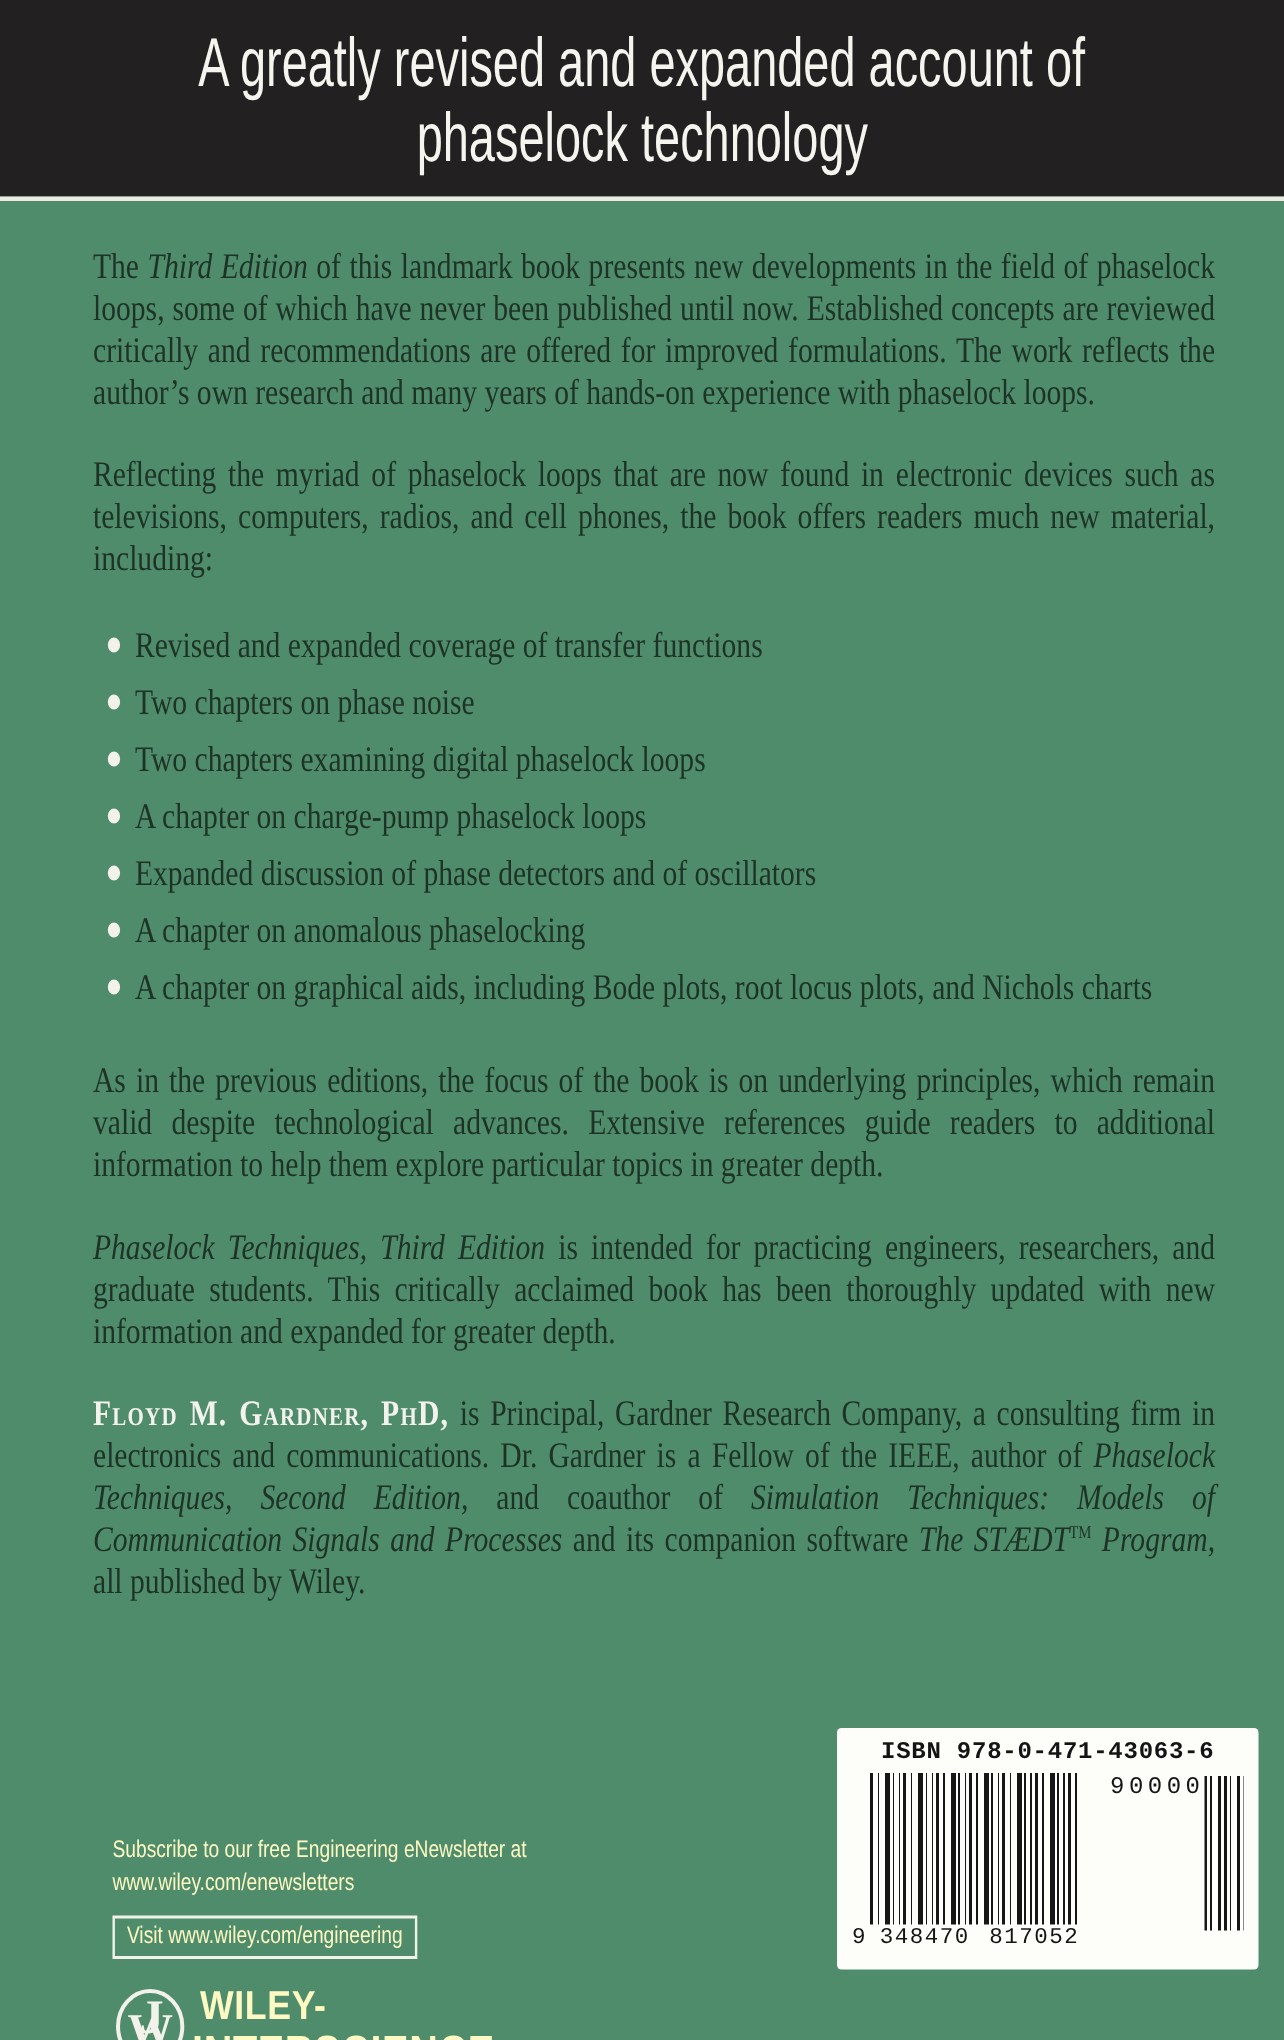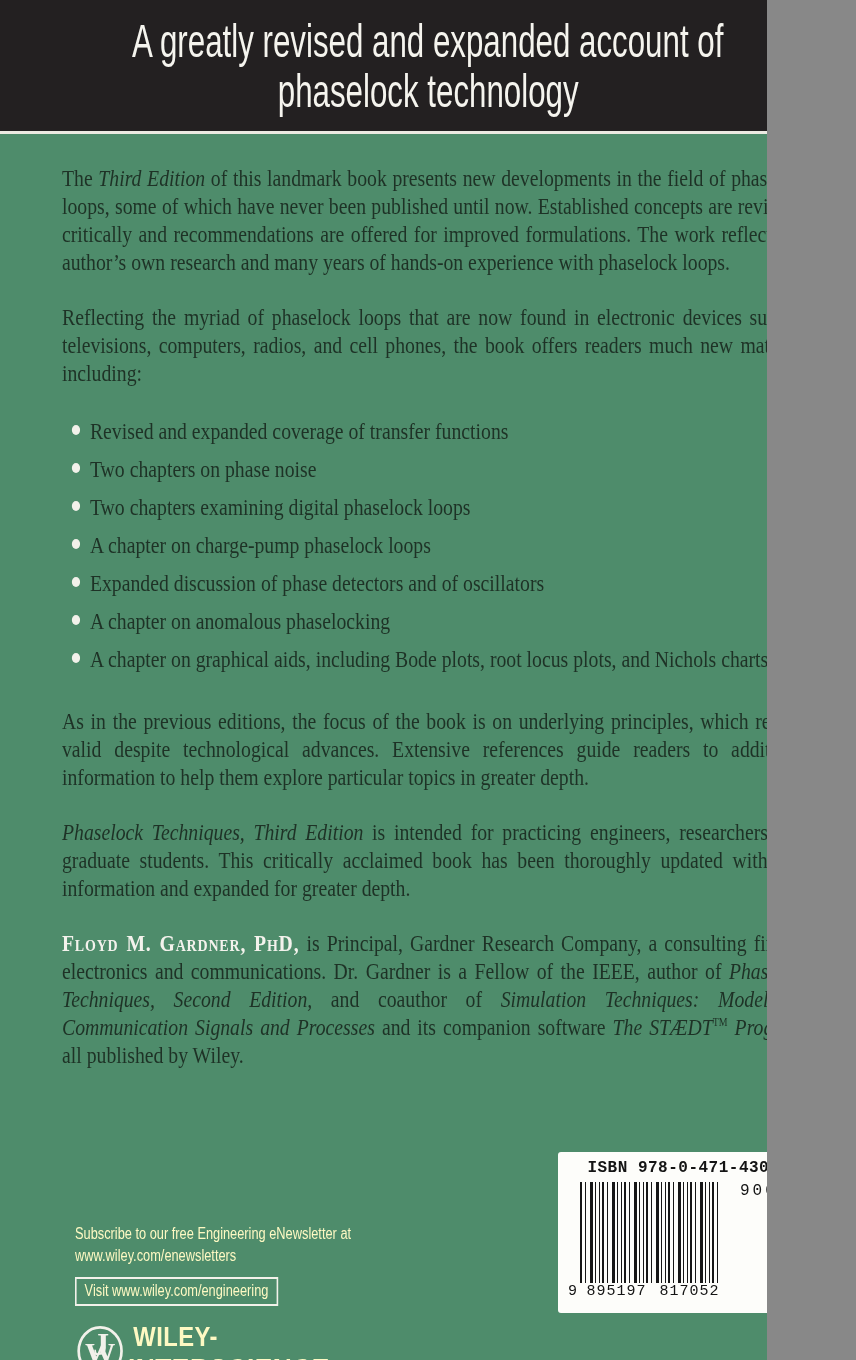--- a/index.html
+++ b/index.html
@@ -1,18 +1,18 @@
 <!DOCTYPE html>
 <html><head>
 <meta charset="utf-8">
 <style>
   html,body{margin:0;padding:0;background:#888;}
   .cover{
     position:relative;
-    width:767px;height:1360px;
+    width:856px;height:1360px;
     background:#4e8c6b;
     overflow:hidden;
     font-family:"Liberation Serif", serif;
   }
   
   .band{
     position:absolute;top:0;left:0;width:856px;height:131px;
     background:#232021;
     display:flex;flex-direction:column;justify-content:center;align-items:center;
   }
@@ -195,21 +195,21 @@
     <div class="wiley-url">wiley.com</div>
   </div>
 
   <div class="barcode-panel">
     <div class="isbn-line">ISBN 978-0-471-43063-6</div>
     <div class="bars-row">
       <div class="ean">
         <div class="bars"></div>
         <div class="digits">
           <span class="nine">9</span>
-          <span class="grp">895197</span>
+          <span class="grp">348470</span>
           <span class="grp">817052</span>
         </div>
       </div>
       <div class="supp">
         <div class="price">90000</div>
         <div class="bars"></div>
       </div>
     </div>
   </div>
 

